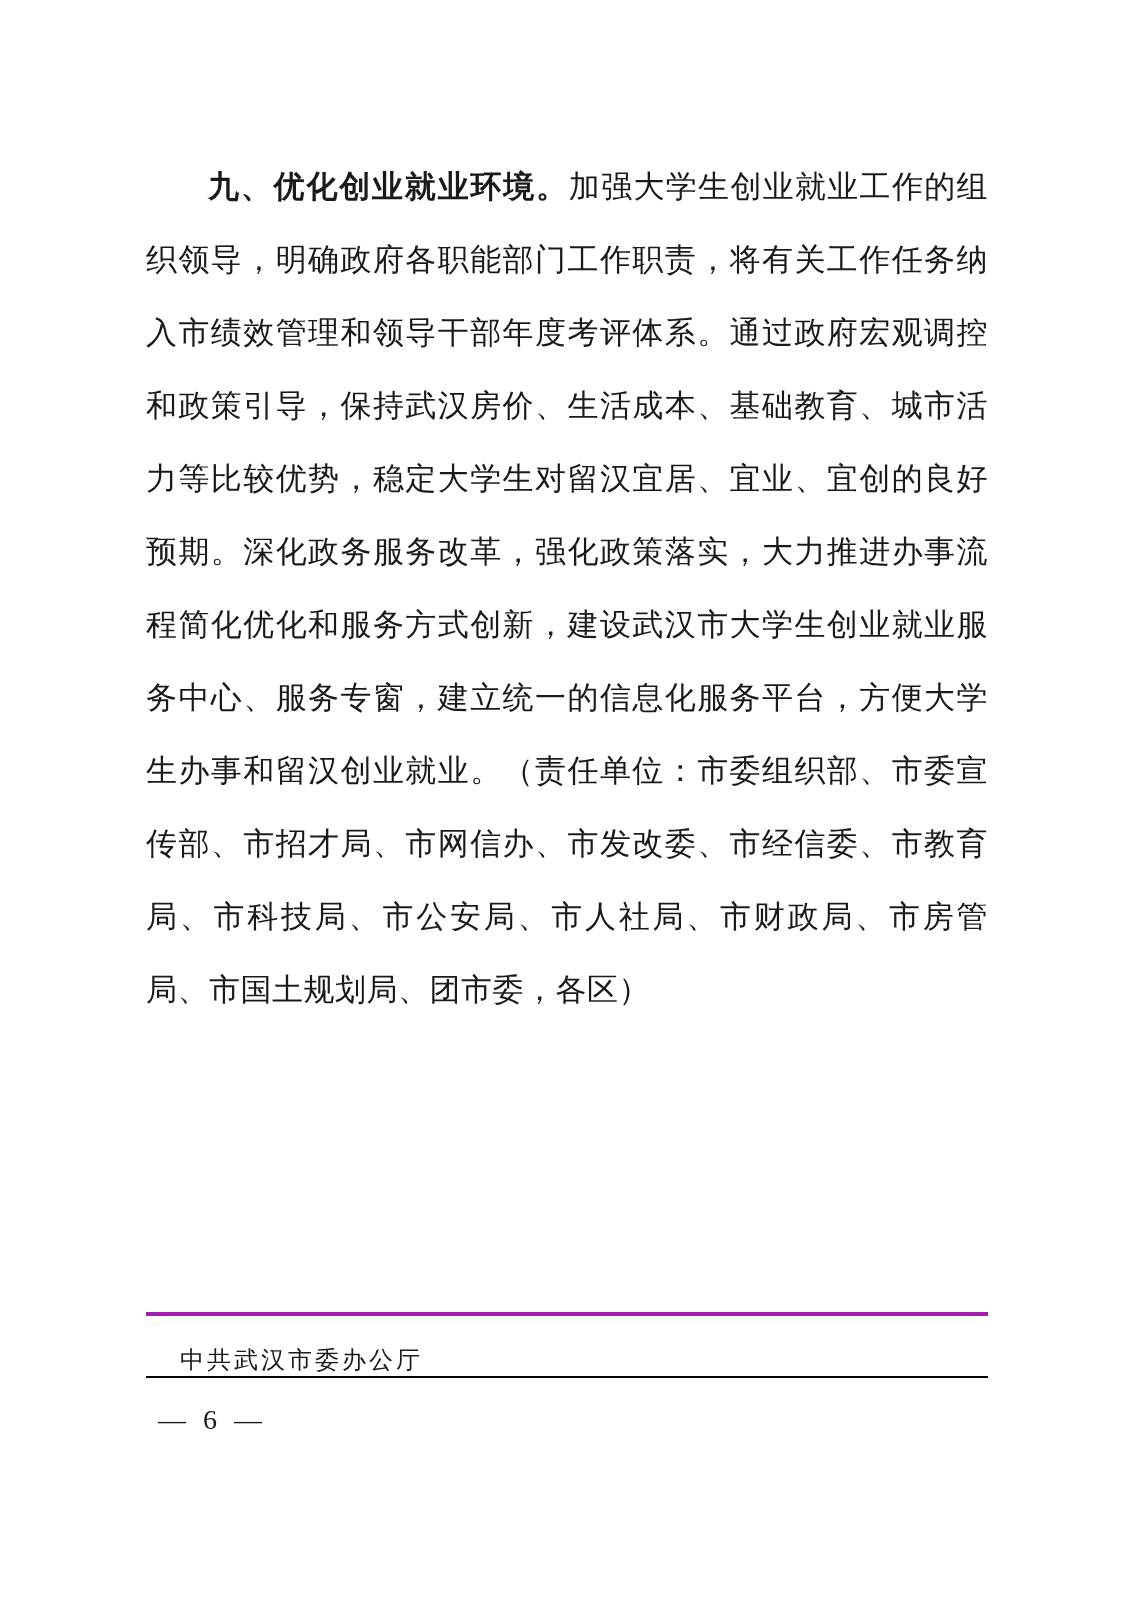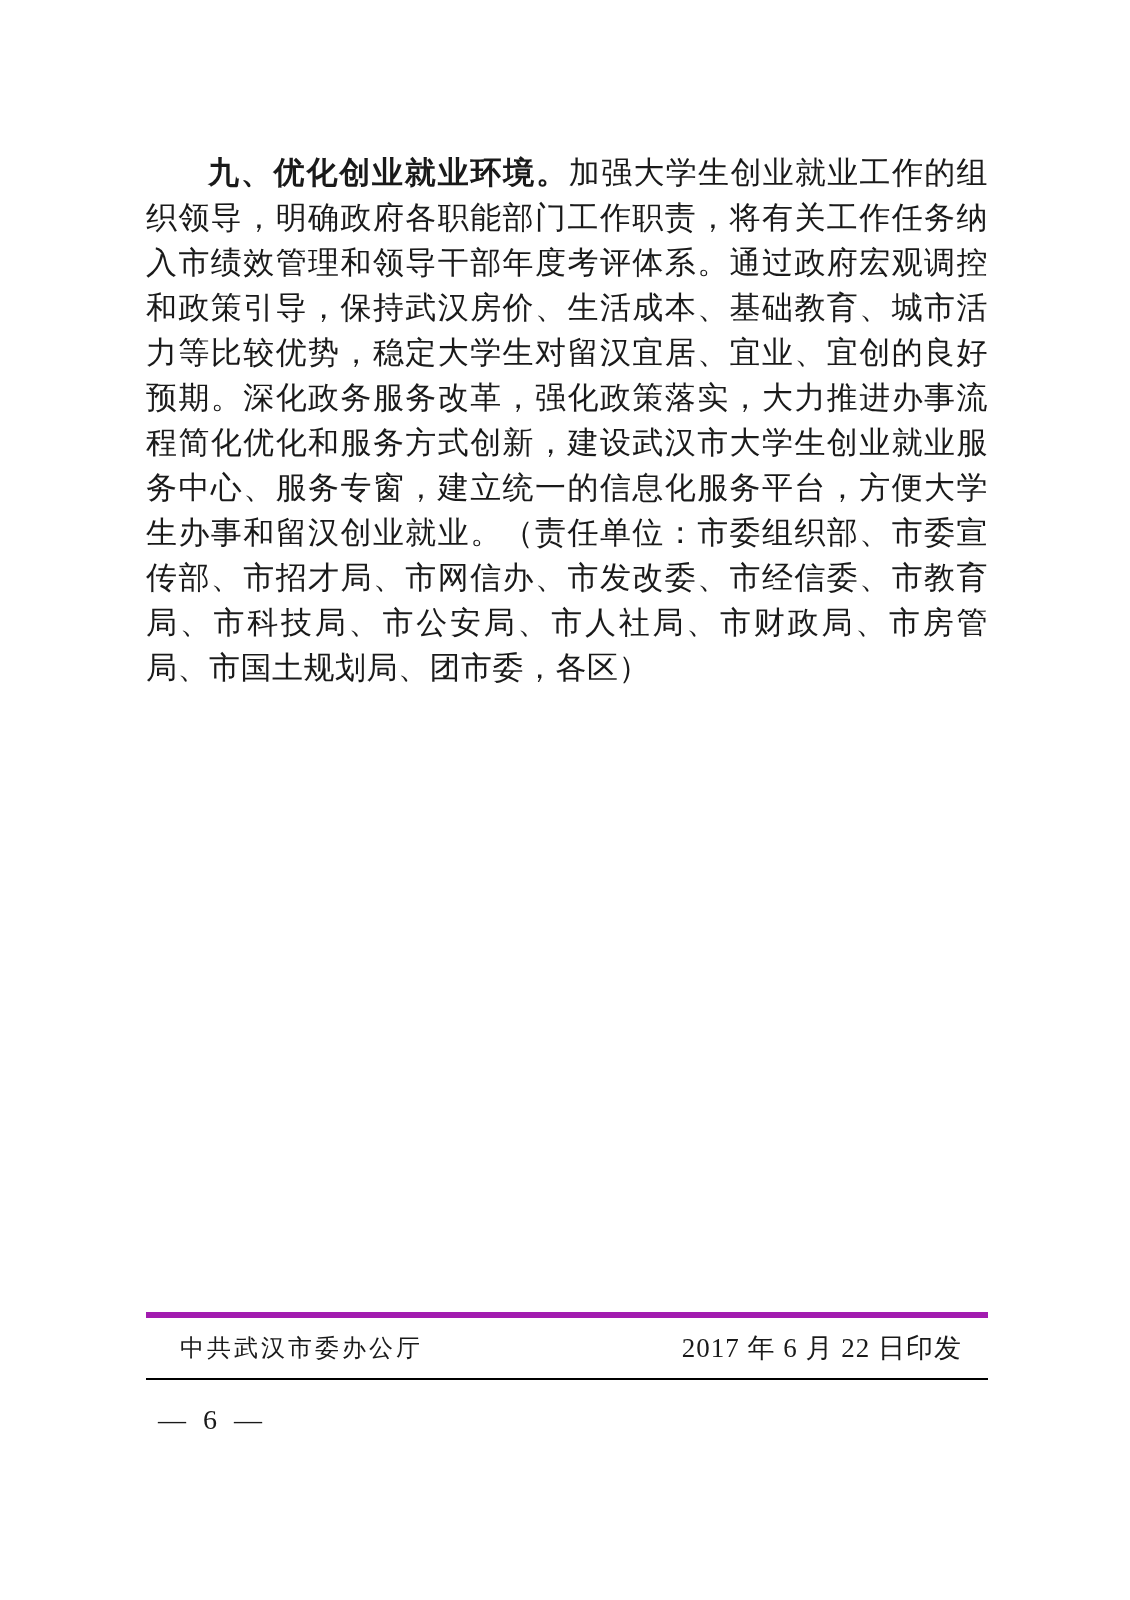--- a/index.html
+++ b/index.html
@@ -18,43 +18,43 @@
   }
   .doc-body {
     position: absolute;
     left: 146px;
     top: 150px;
     width: 842px;
   }
   .doc-body p {
     margin: 0;
     font-size: 31px;
-    line-height: 45px;
+    line-height: 73px;
     text-align: justify;
     text-justify: inter-ideograph;
     text-indent: 2em;
     letter-spacing: 0.5px;
     word-break: break-all;
   }
   .section-heading {
     font-family: "Liberation Sans", sans-serif;
     font-weight: 700;
     letter-spacing: 1px;
   }
   .colophon {
     position: absolute;
     left: 146px;
     top: 1312px;
     width: 842px;
     height: 60px;
-    border-top: 6px solid #a21caf;
+    border-top: 4px solid #a21caf;
     border-bottom: 2px solid #000000;
     box-sizing: content-box;
     display: flex;
-    align-items: center;
+    align-items: flex-end;
     justify-content: space-between;
     padding: 0;
   }
   .colophon-issuer {
     margin-left: 34px;
     font-size: 24px;
     letter-spacing: 3px;
     white-space: nowrap;
   }
   .colophon-date {
@@ -75,16 +75,15 @@
 </style>
 </head>
 <body>
 
 <div class="doc-body">
   <p><span class="section-heading">九、优化创业就业环境。</span><span>加强大学生创业就业工作的组织领导，明确政府各职能部门工作职责，将有关工作任务纳入市绩效管理和领导干部年度考评体系。通过政府宏观调控和政策引导，保持武汉房价、生活成本、基础教育、城市活力等比较优势，稳定大学生对留汉宜居、宜业、宜创的良好预期。深化政务服务改革，强化政策落实，大力推进办事流程简化优化和服务方式创新，建设武汉市大学生创业就业服务中心、服务专窗，建立统一的信息化服务平台，方便大学生办事和留汉创业就业。（责任单位：市委组织部、市委宣传部、市招才局、市网信办、市发改委、市经信委、市教育局、市科技局、市公安局、市人社局、市财政局、市房管局、市国土规划局、团市委，各区）</span></p>
 </div>
 
 <div class="colophon">
   <span class="colophon-issuer">中共武汉市委办公厅</span>
-  <span class="colophon-date">2017 年 6 月 22 日印发</span>
 </div>
 
 <div class="page-number">— 6 —</div>
 
 </body></html>

